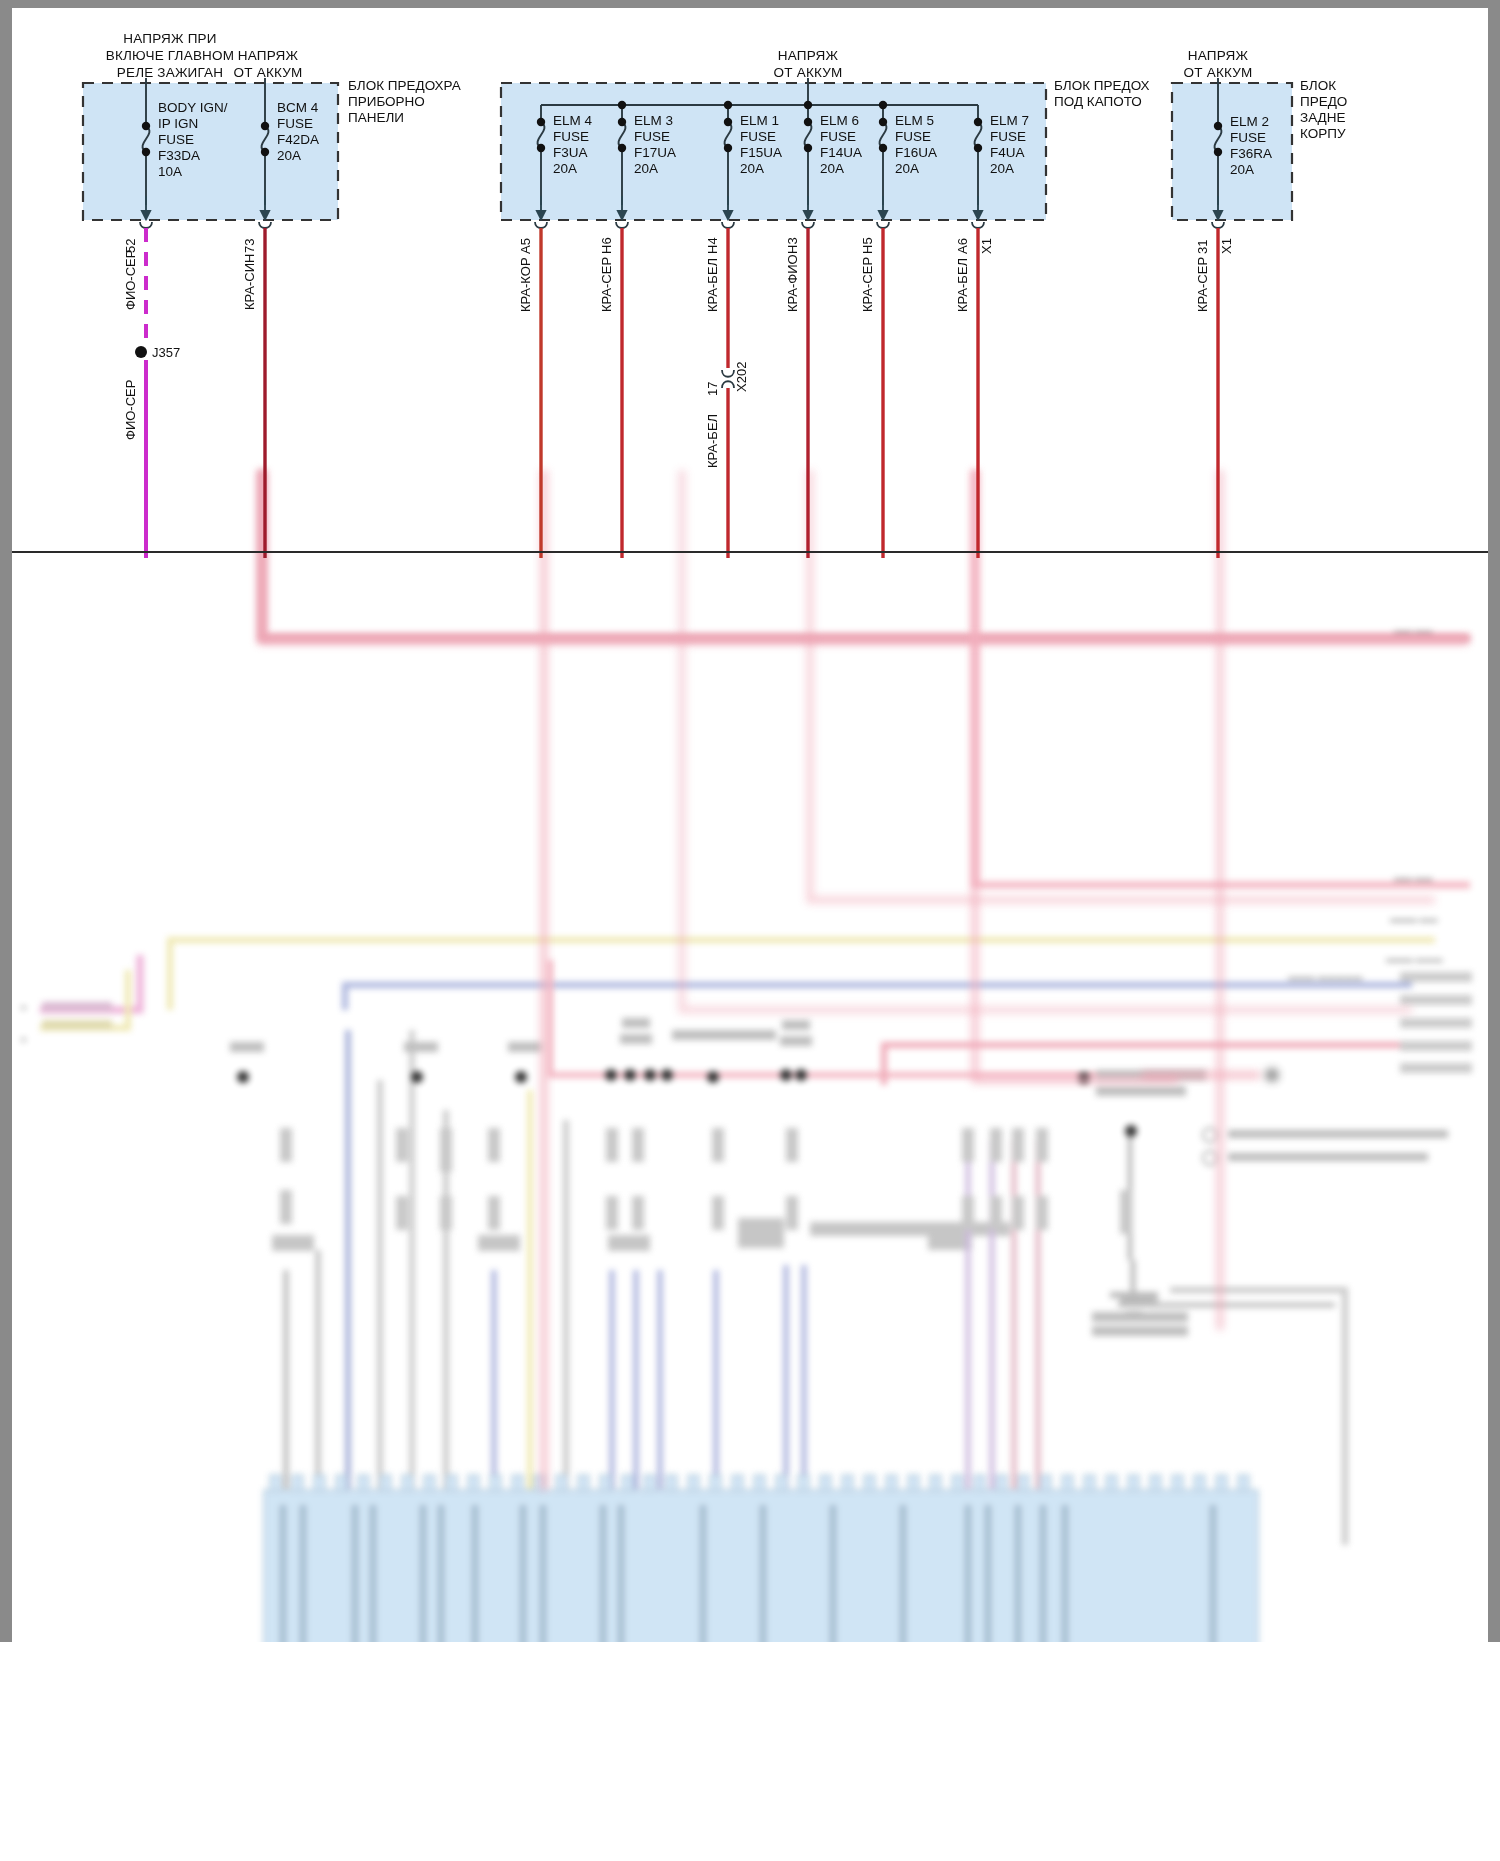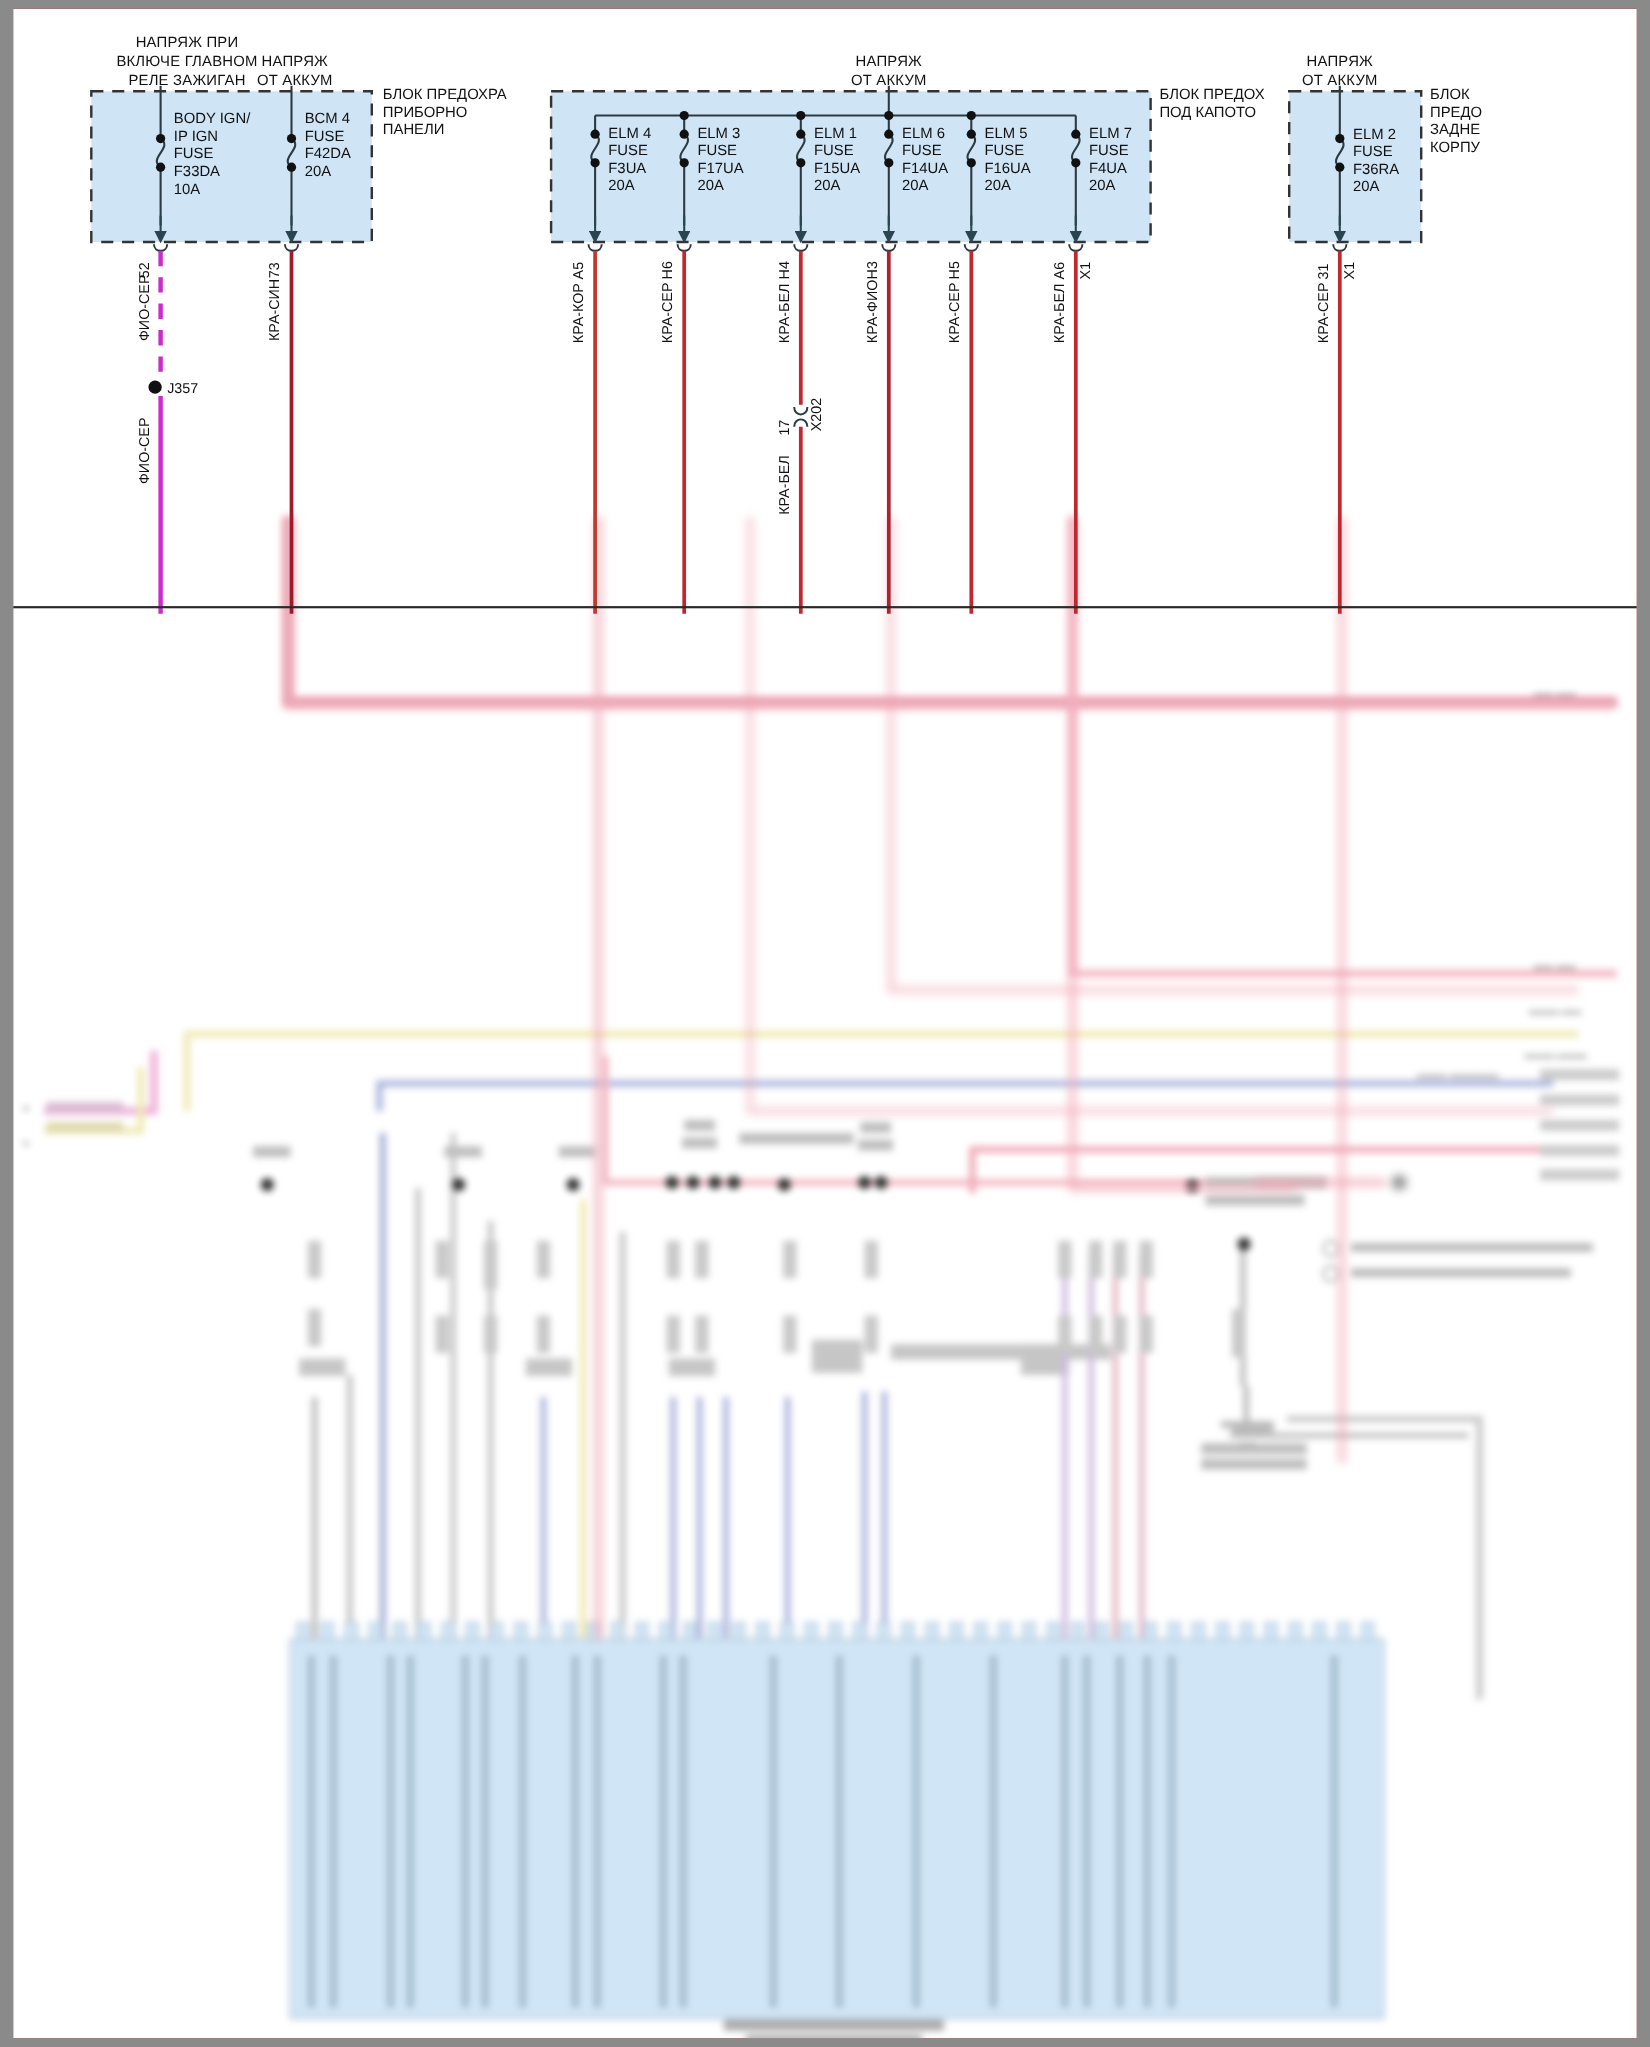--- a/index.html
+++ b/index.html
@@ -1,23 +1,23 @@
 <!DOCTYPE html>
 <html><head>
 <meta charset="utf-8">
 <style>
   html,body{margin:0;padding:0;background:#ffffff;}
   body{font-family:"Liberation Sans", sans-serif;}
 
   #root{
     position:relative;
     width:1500px;
-    height:1861px;
+    height:1642px;
     overflow:hidden;
-    background:#b91c1c;
+    background:#1d4ed8;
   }
 
   
   .page-frame{
     position:absolute;
     left:0;top:0;width:1500px;height:1861px;
     border-left:12px solid #8a8a8a;
     border-right:12px solid #8a8a8a;
     border-top:8px solid #8a8a8a;
     border-bottom:8px solid #8a8a8a;

